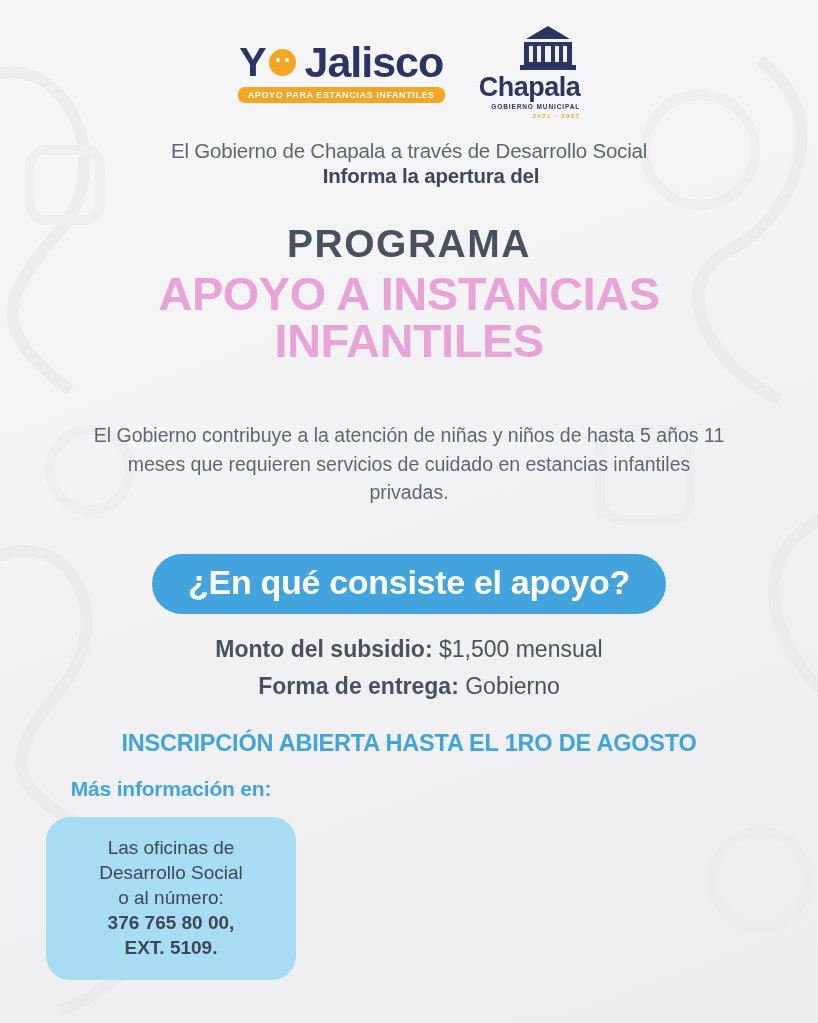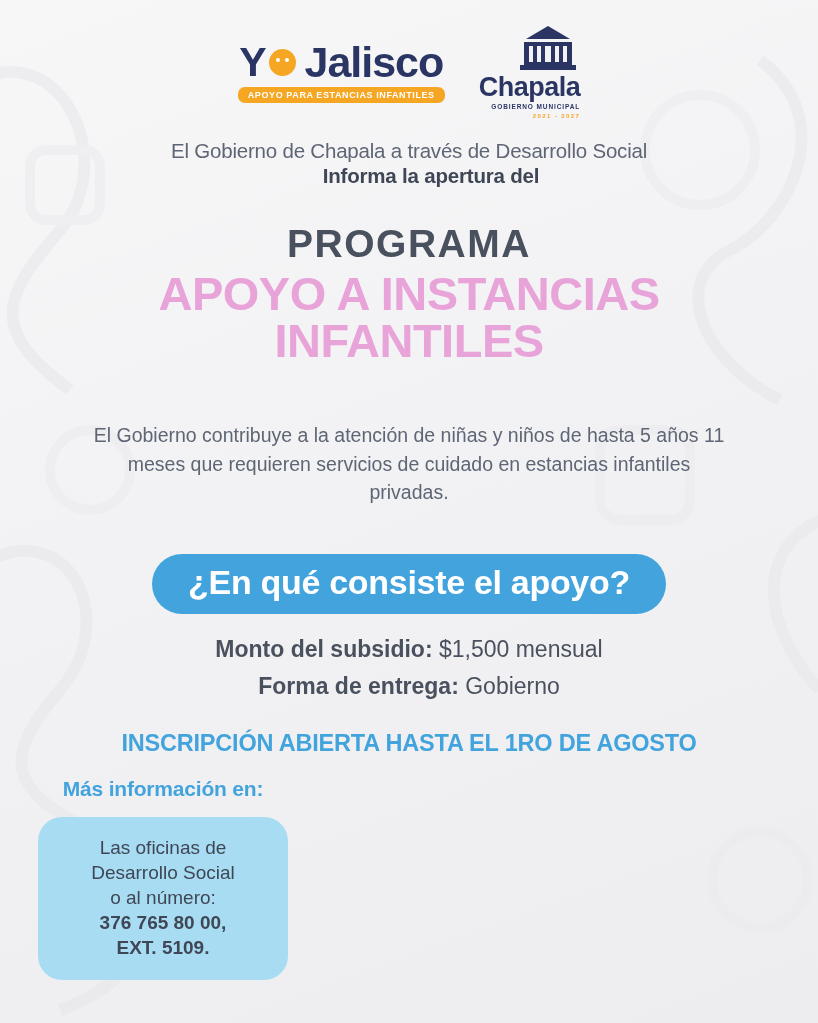--- a/index.html
+++ b/index.html
@@ -215,21 +215,21 @@
     margin-top: 30px;
     font-size: 23.5px;
     font-weight: bold;
     color: #43a4dd;
     letter-spacing: -0.2px;
   }
 
   
   .bottom {
     position: absolute;
-    left: 8px;
+    left: 16px;
     right: 0;
     bottom: 0;
     height: 290px;
   }
 
   .mas-info {
     position: absolute;
     left: 30px;
     top: 44px;
     width: 250px;

